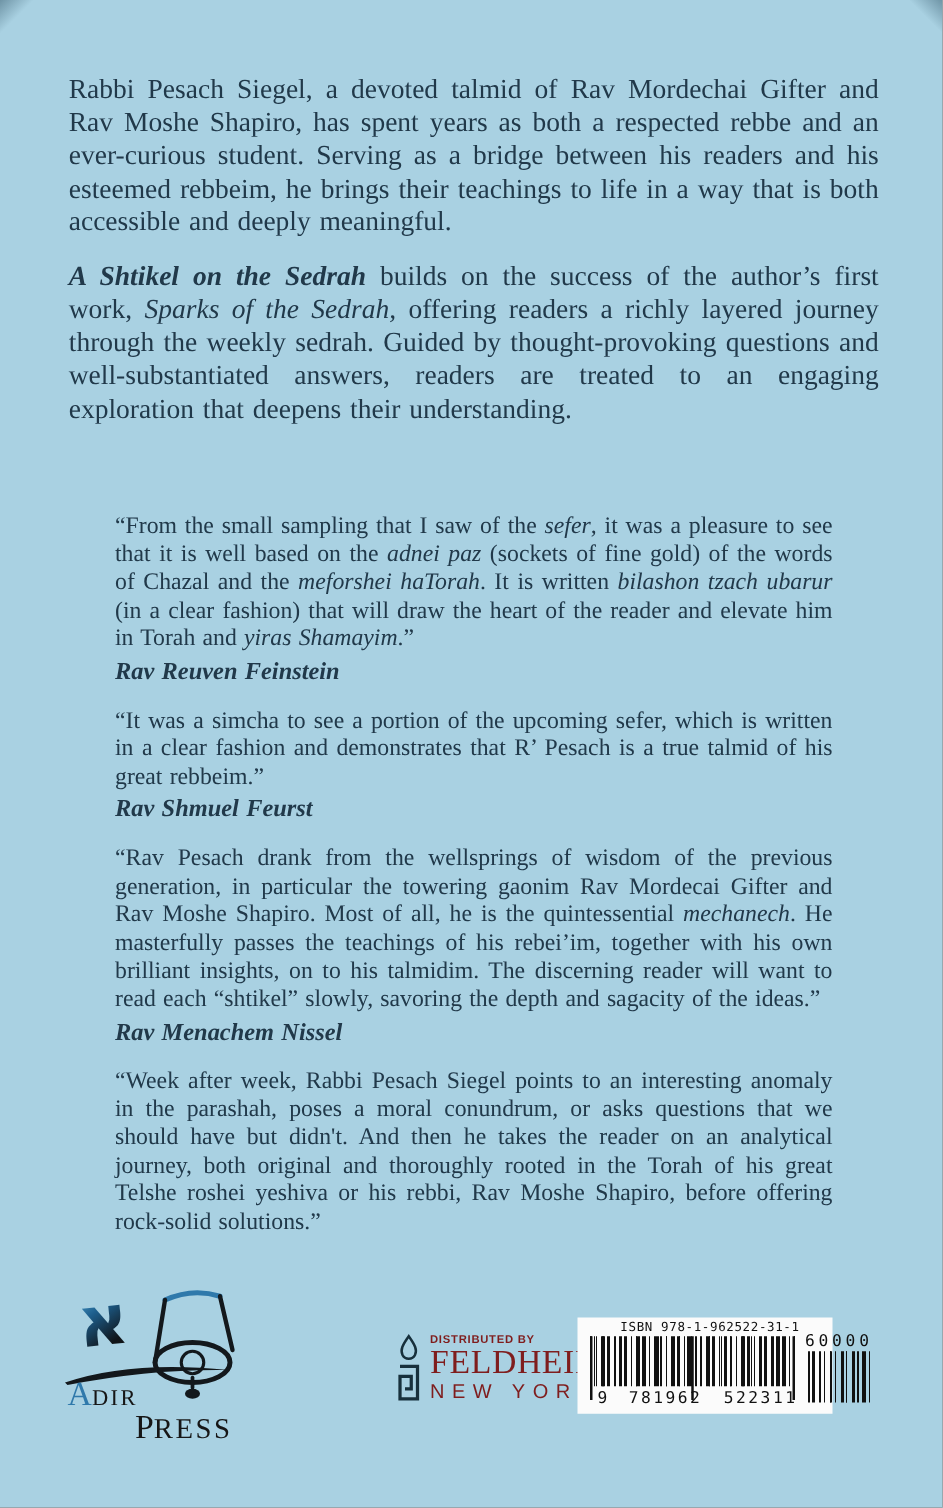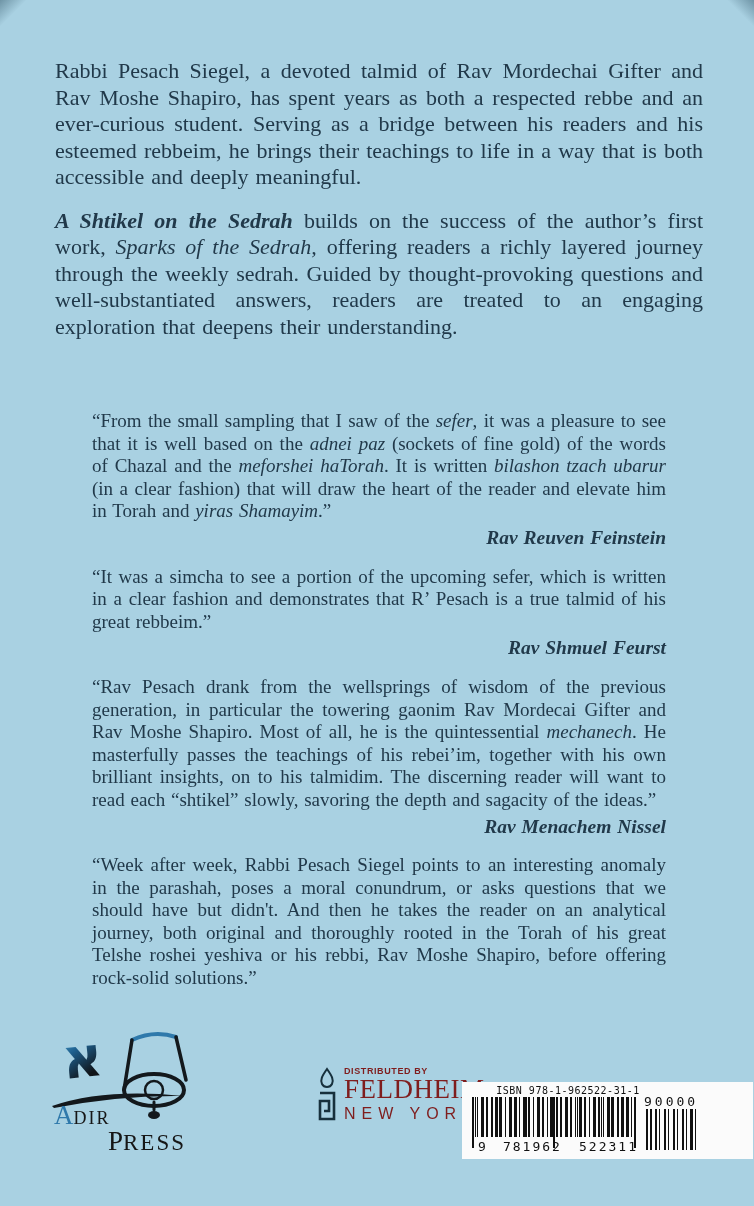--- a/index.html
+++ b/index.html
@@ -27,21 +27,21 @@
   .bi{font-style:italic;font-weight:bold;}
 
   .endorsements{
     position:absolute;top:410px;left:92px;width:574px;
     font-size:19px;line-height:22.6px;text-align:justify;
     word-spacing:1px;
   }
   .endorsements blockquote{margin:0 0 16px 0;padding:0;}
   .endorsements .quote{margin:0;}
   .attribution{
-    text-align:right;font-weight:bold;font-style:italic;
+    font-weight:bold;font-style:italic;
     font-size:19.5px;margin-top:4px;
   }
 
   
   .adir-logo{position:absolute;left:50px;top:1028px;width:170px;height:150px;}
   .aleph{
     position:absolute;left:12px;top:2px;
     font-family:"DejaVu Sans", sans-serif;
     font-size:56px;font-weight:bold;line-height:1;
     transform:rotate(-6deg);
@@ -60,21 +60,21 @@
 
   
   .feldheim{position:absolute;left:316px;top:1064px;width:160px;display:flex;align-items:flex-start;color:#7f1d1d;}
   .candle{flex:0 0 auto;margin-right:6px;margin-top:3px;}
   .feld-text{display:flex;flex-direction:column;}
   .distributed{font-family:"Liberation Sans",sans-serif;font-size:9px;font-weight:bold;letter-spacing:.6px;margin-top:2px;}
   .feld-name{font-family:"Liberation Serif",serif;font-size:27px;line-height:27px;letter-spacing:.5px;font-weight:500;}
   .feld-loc{font-family:"Liberation Sans",sans-serif;font-size:16px;letter-spacing:6px;margin-top:2px;}
 
   
-  .barcode{position:absolute;left:462px;top:1054px;width:291px;height:77px;background:#fbfbfb;margin-top:28px;}
+  .barcode{position:absolute;left:462px;top:1054px;width:204px;height:77px;background:#fbfbfb;}
   .isbn-label{
     position:absolute;top:3px;left:18px;width:176px;text-align:center;
     font-family:"DejaVu Sans Mono",monospace;font-size:10px;letter-spacing:.5px;color:#111;
   }
   .bars-main{
     position:absolute;left:10px;top:15px;width:164px;height:40px;
     background-image:
       repeating-linear-gradient(90deg,#101010 0 2px,transparent 2px 5px,#101010 5px 6px,transparent 6px 9px,#101010 9px 12px,transparent 12px 14px),
       repeating-linear-gradient(90deg,transparent 0 3px,#101010 3px 4px,transparent 4px 10px,#101010 10px 11px,transparent 11px 17px);
   }
@@ -169,16 +169,16 @@
     <div class="isbn-label">ISBN 978-1-962522-31-1</div>
     <div class="bars-main"></div>
     <div class="guard g1"></div>
     <div class="guard g2"></div>
     <div class="guard g3"></div>
     <div class="digits-row">
       <span>9</span>
       <span class="grp">781962</span>
       <span class="grp">522311</span>
     </div>
-    <div class="addon-digits">90000</div>
+    <div class="addon-digits">60000</div>
     <div class="bars-addon"></div>
   </div>
 </div>
 
 </body></html>

